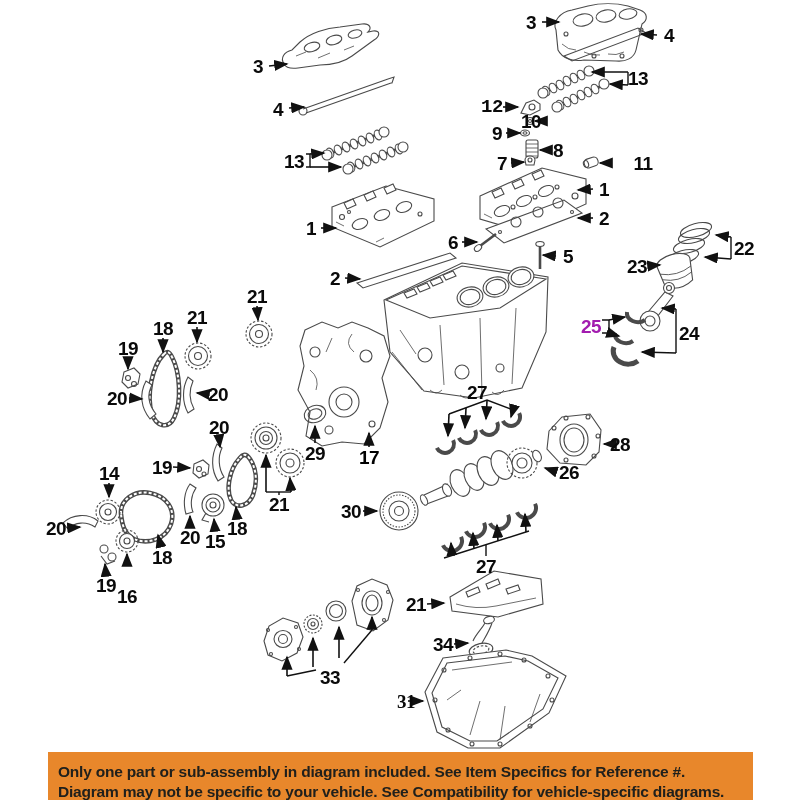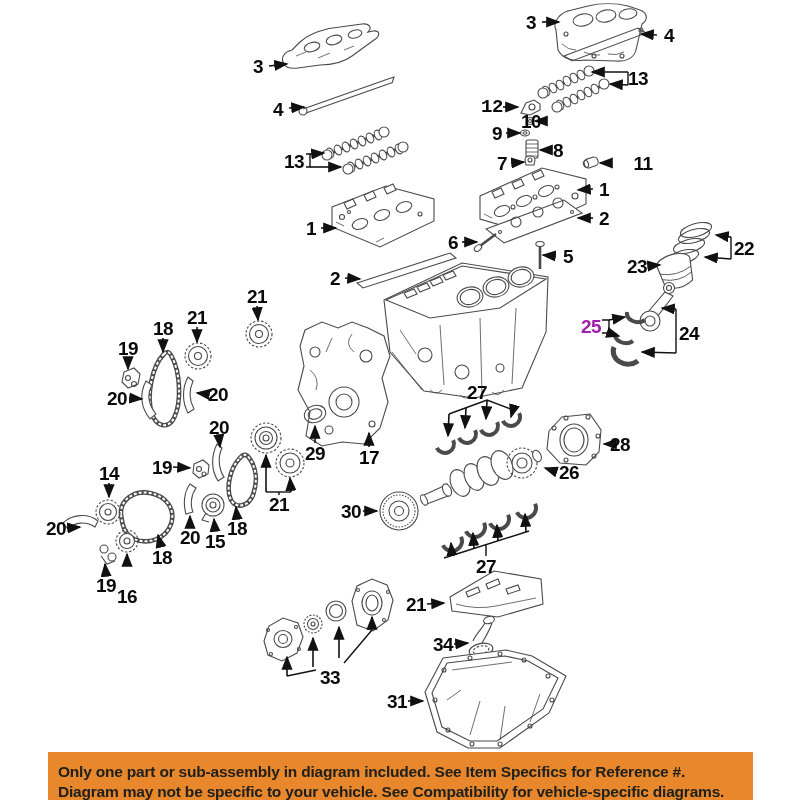--- a/index.html
+++ b/index.html
@@ -554,21 +554,21 @@
       <div class="callout-label" style="left: 369px; top: 457px; color: #000000;">17</div>
       <div class="callout-label" style="left: 351px; top: 511px; color: rgb(10, 10, 10);">30</div>
       <div class="callout-label" style="left: 127px; top: 576px; color: rgb(10, 10, 10); margin-top: 20px;">16</div>
       <div class="callout-label" style="left: 106px; top: 585px; color: rgb(10, 10, 10);">19</div>
       <div class="callout-label" style="left: 620px; top: 444px; color: rgb(10, 10, 10);">28</div>
       <div class="callout-label" style="left: 569px; top: 472px; color: rgb(10, 10, 10);">26</div>
       <div class="callout-label" style="left: 477px; top: 392px; color: rgb(10, 10, 10);">27</div>
       <div class="callout-label" style="left: 486px; top: 566px; color: rgb(10, 10, 10);">27</div>
       <div class="callout-label" style="left: 416px; top: 604px; color: rgb(10, 10, 10);">21</div>
       <div class="callout-label" style="left: 443px; top: 644px; color: rgb(10, 10, 10);">34</div>
-      <div class="callout-label" style="left: 397px; top: 701px; color: rgb(10, 10, 10);">31</div>
+      <div class="callout-label" style="left: 406px; top: 701px; color: rgb(10, 10, 10); font-family: Liberation Serif, serif;">31</div>
       <div class="callout-label" style="left: 330px; top: 677px; color: rgb(10, 10, 10);">33</div>
     </div>
 
 <div class="banner" style="background: rgb(232, 135, 43); color: rgb(32, 32, 28);">
   <div>Only one part or sub-assembly in diagram included. See Item Specifics for Reference #.</div>
   <div>Diagram may not be specific to your vehicle. See Compatibility for vehicle-specific diagrams.</div>
 </div>
 
 </div>
 

